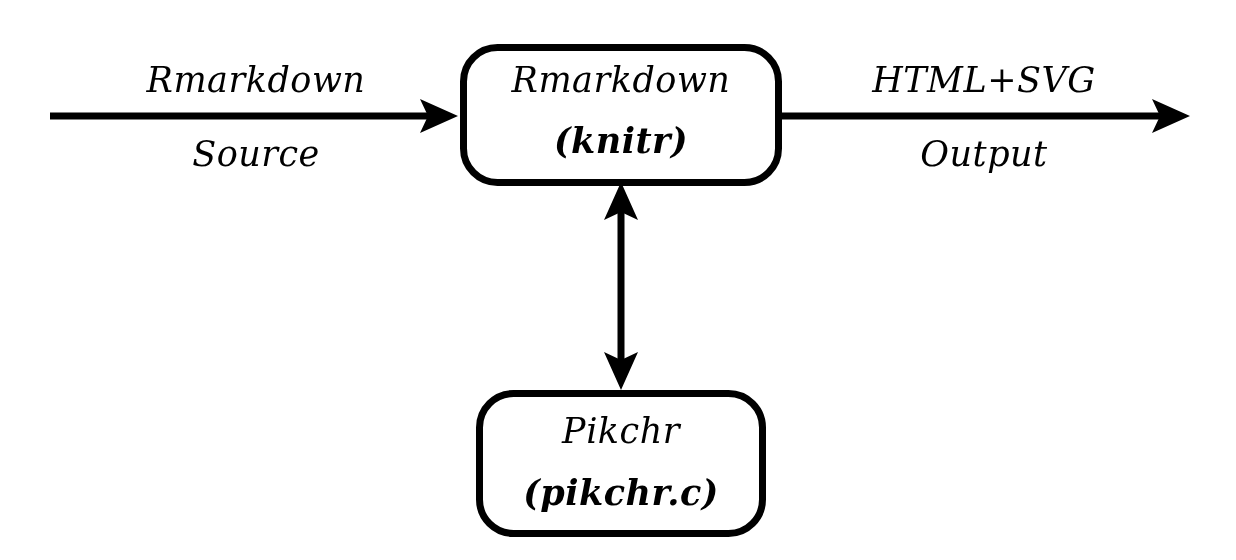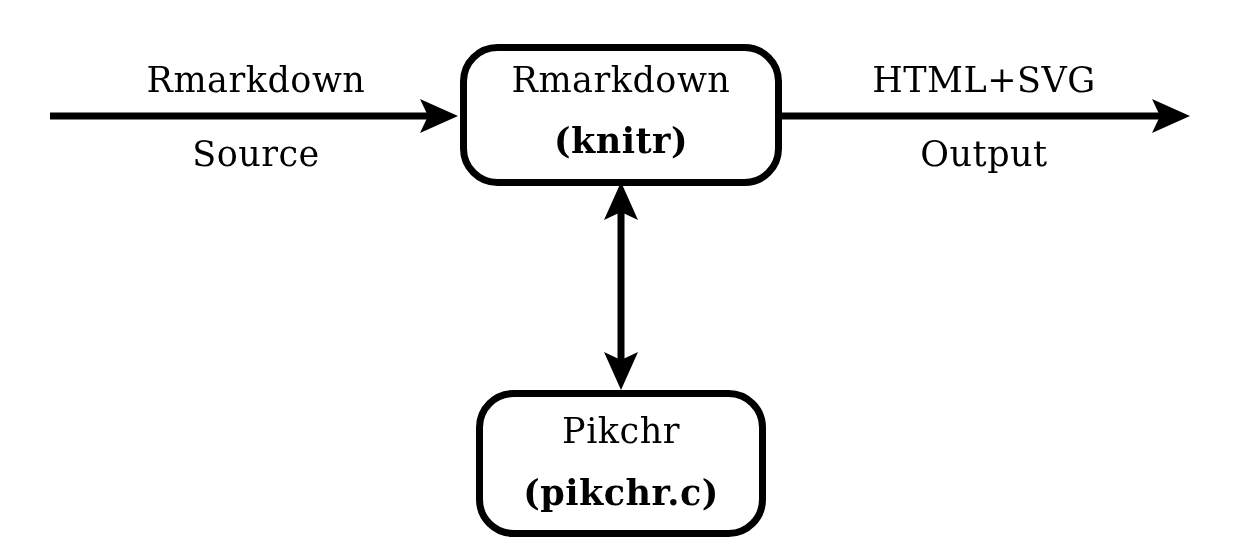--- a/index.html
+++ b/index.html
@@ -10,20 +10,21 @@
   }
   body {
     font-family: "DejaVu Serif", serif;
   }
   #diagram-canvas {
     position: relative;
     width: 1236px;
     height: 560px;
     background: #ffffff;
     overflow: hidden;
+    font-style: italic;
   }
   #diagram-svg {
     display: block;
     width: 1236px;
     height: 560px;
   }
   .node-shape {
     fill: none;
     stroke: #000000;
     stroke-width: 7;

